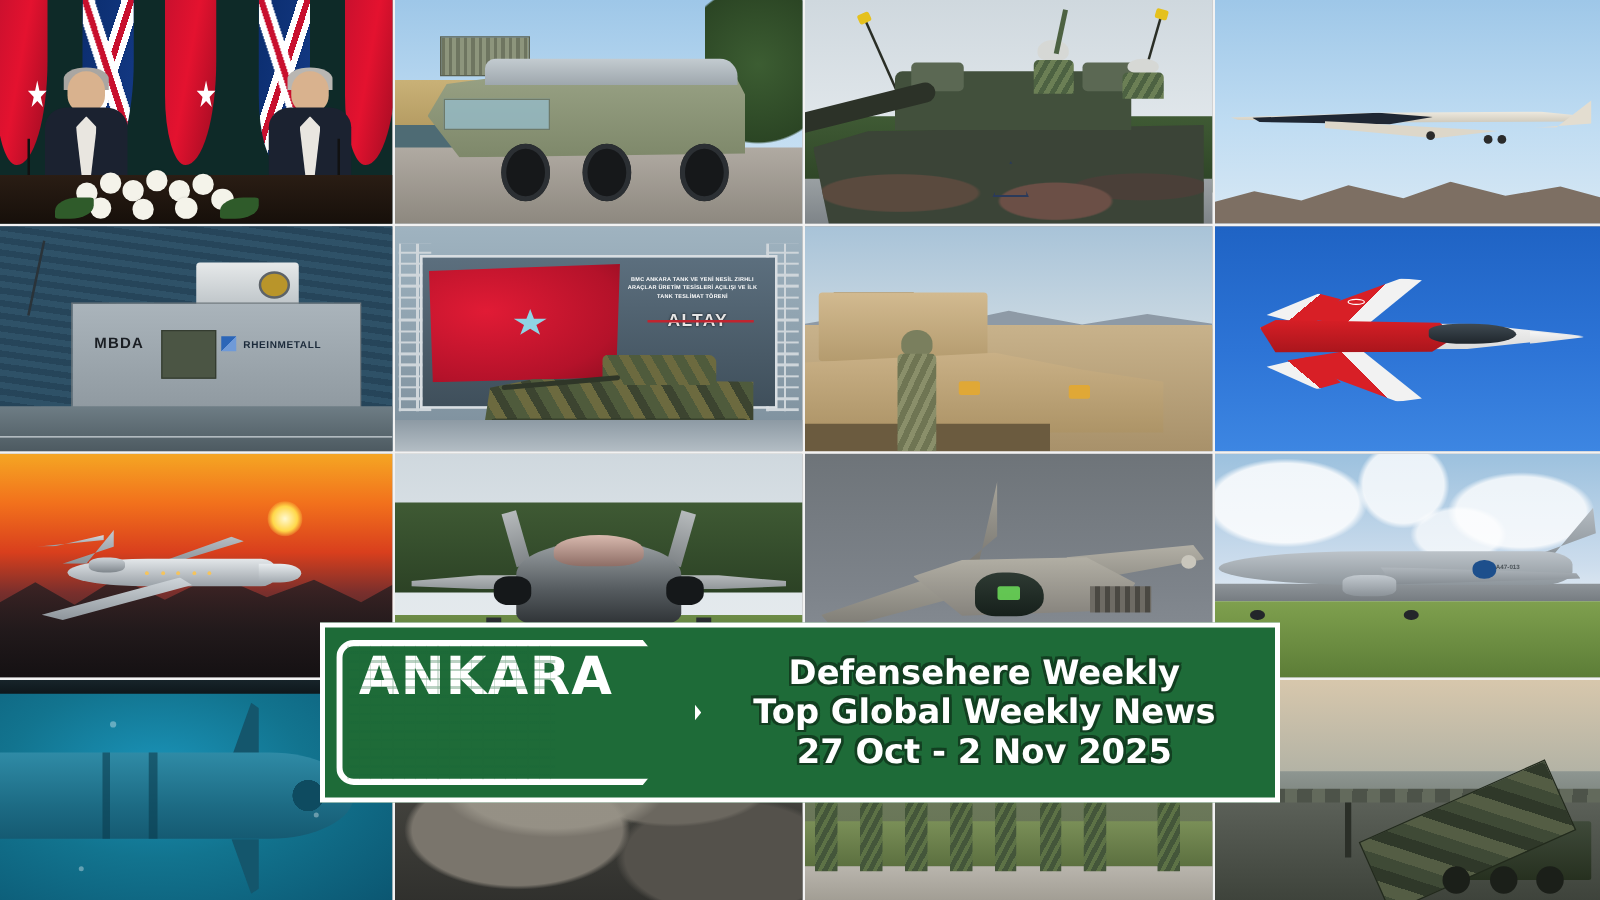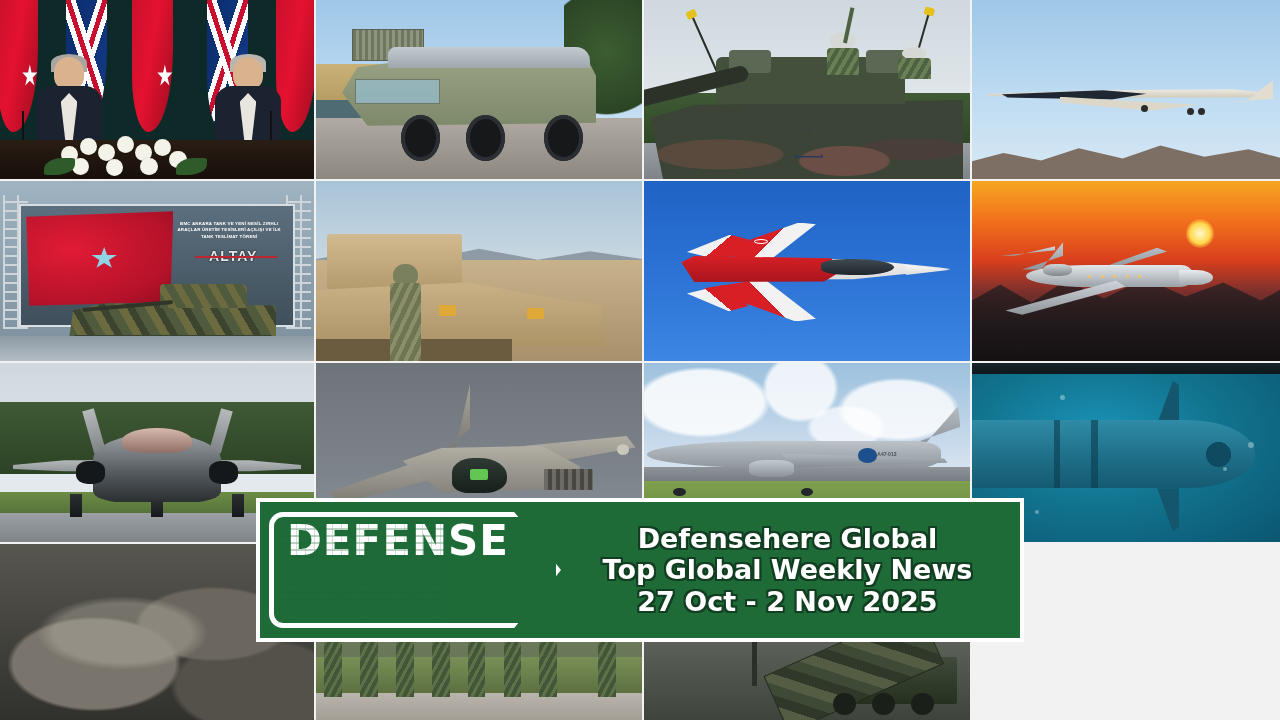--- a/index.html
+++ b/index.html
@@ -549,20 +549,35 @@
         <div class="dark"></div>
         <div class="wing"></div>
         <div class="tail"></div>
         <div class="gear" style="left:54%;top:72%"></div>
         <div class="gear" style="left:70%;top:78%"></div>
         <div class="gear" style="left:74%;top:78%"></div>
       </div>
     </div>
   </div>
 
+  <div class="cell">
+    <div class="scene c5">
+      <div class="sea"></div>
+      <div class="mast"></div>
+      <div class="turret"></div>
+      <div class="lens"></div>
+      <div class="box"></div>
+      <div class="pan"></div>
+      <span class="mbda">MBDA</span>
+      <div class="rhein-mark"></div>
+      <span class="rhein">RHEINMETALL</span>
+      <div class="deck"></div>
+      <div class="rail"></div>
+    </div>
+  </div>
 
   <div class="cell">
     <div class="scene c6">
       <div class="scaffold" style="left:1%"></div>
       <div class="scaffold" style="right:1%"></div>
       <div class="billboard">
         <div class="tflag">
             <div class="cr"></div>
             <div class="st"></div>
           </div>
@@ -782,24 +797,24 @@
       <div class="wheel" style="left:58%"></div>
       <div class="wheel" style="left:70%"></div>
       <div class="wheel" style="left:82%"></div>
     </div>
   </div>
 
   <div id="banner">
     <div id="logo-plate">
       <div class="frame"></div>
       <div id="logo-text">
-        <span class="l1">DEFENSE</span>
+        <span class="l1">ANKARA</span>
       </div>
       <div id="logo-texture"></div>
     </div>
     <div id="banner-text">
-      <div>Defensehere Global</div>
+      <div>Defensehere Weekly</div>
       <div>Top Global Weekly News</div>
       <div>27 Oct - 2 Nov 2025</div>
     </div>
   </div>
 
 </div>
 
 </body></html>

